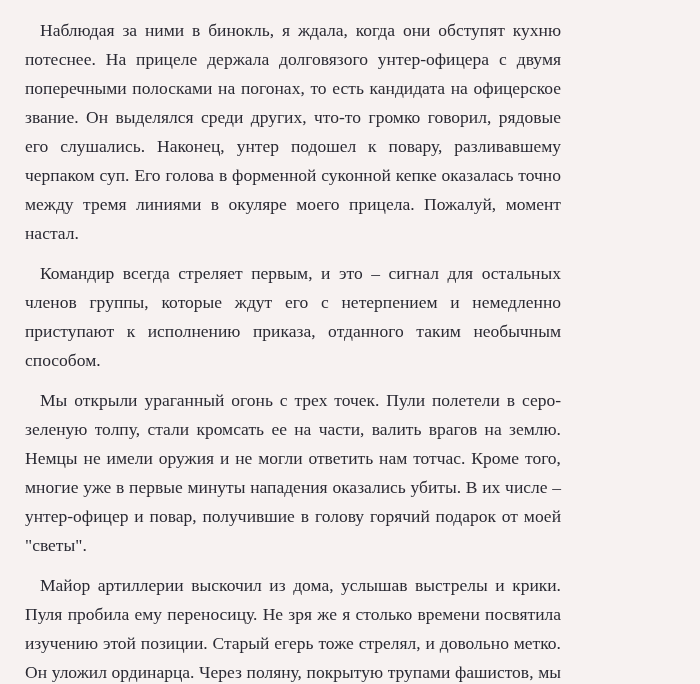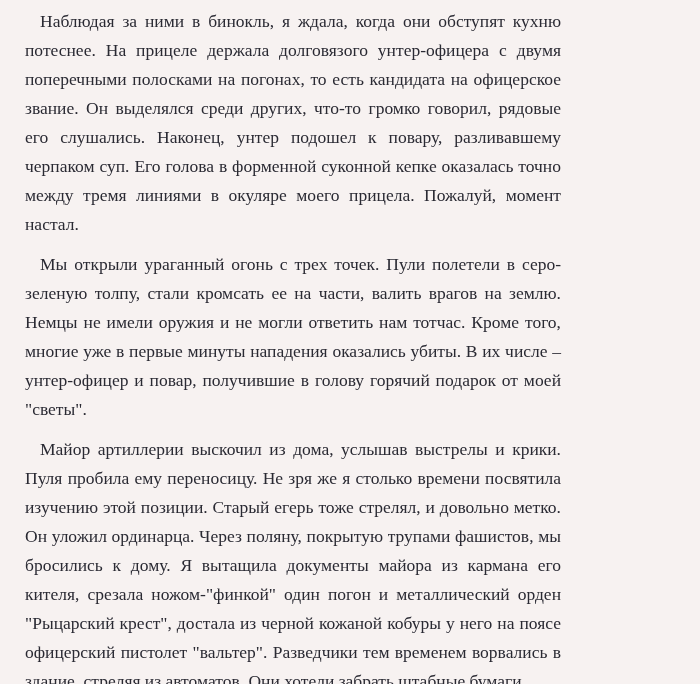--- a/index.html
+++ b/index.html
@@ -9,34 +9,35 @@
   body {
     width: 700px;
     height: 684px;
     background: #f7f2f1;
     overflow: hidden;
   }
   .reader-page {
     box-sizing: border-box;
     width: 588px;
     height: 684px;
-    padding: 7px 27px 0 25px;
+    padding: 16px 27px 0 25px;
     font-family: "Liberation Serif", "DejaVu Serif", serif;
     font-size: 17.5px;
     line-height: 29px;
     color: #2a2a33;
     text-align: justify;
     text-rendering: optimizeLegibility;
   }
   .reader-page p {
     margin: 0 0 11px 0;
     text-indent: 15px;
   }
 </style>
 </head>
 <body>
 
 <div class="reader-page">
   <p>Наблюдая за ними в бинокль, я ждала, когда они обступят кухню потеснее. На прицеле держала долговязого унтер-офицера с двумя поперечными полосками на погонах, то есть кандидата на офицерское звание. Он выделялся среди других, что-то громко говорил, рядовые его слушались. Наконец, унтер подошел к повару, разливавшему черпаком суп. Его голова в форменной суконной кепке оказалась точно между тремя линиями в окуляре моего прицела. Пожалуй, момент настал.</p>
+  <p>Командир всегда стреляет первым, и это – сигнал для остальных членов группы, которые ждут его с нетерпением и немедленно приступают к исполнению приказа, отданного таким необычным способом.</p>
   <p>Мы открыли ураганный огонь с трех точек. Пули полетели в серо-зеленую толпу, стали кромсать ее на части, валить врагов на землю. Немцы не имели оружия и не могли ответить нам тотчас. Кроме того, многие уже в первые минуты нападения оказались убиты. В их числе – унтер-офицер и повар, получившие в голову горячий подарок от моей "светы".</p>
   <p>Майор артиллерии выскочил из дома, услышав выстрелы и крики. Пуля пробила ему переносицу. Не зря же я столько времени посвятила изучению этой позиции. Старый егерь тоже стрелял, и довольно метко. Он уложил ординарца. Через поляну, покрытую трупами фашистов, мы бросились к дому. Я вытащила документы майора из кармана его кителя, срезала ножом-"финкой" один погон и металлический орден "Рыцарский крест", достала из черной кожаной кобуры у него на поясе офицерский пистолет "вальтер". Разведчики тем временем ворвались в здание, стреляя из автоматов. Они хотели забрать штабные бумаги.</p>
 
 </div>
 
 </body></html>

